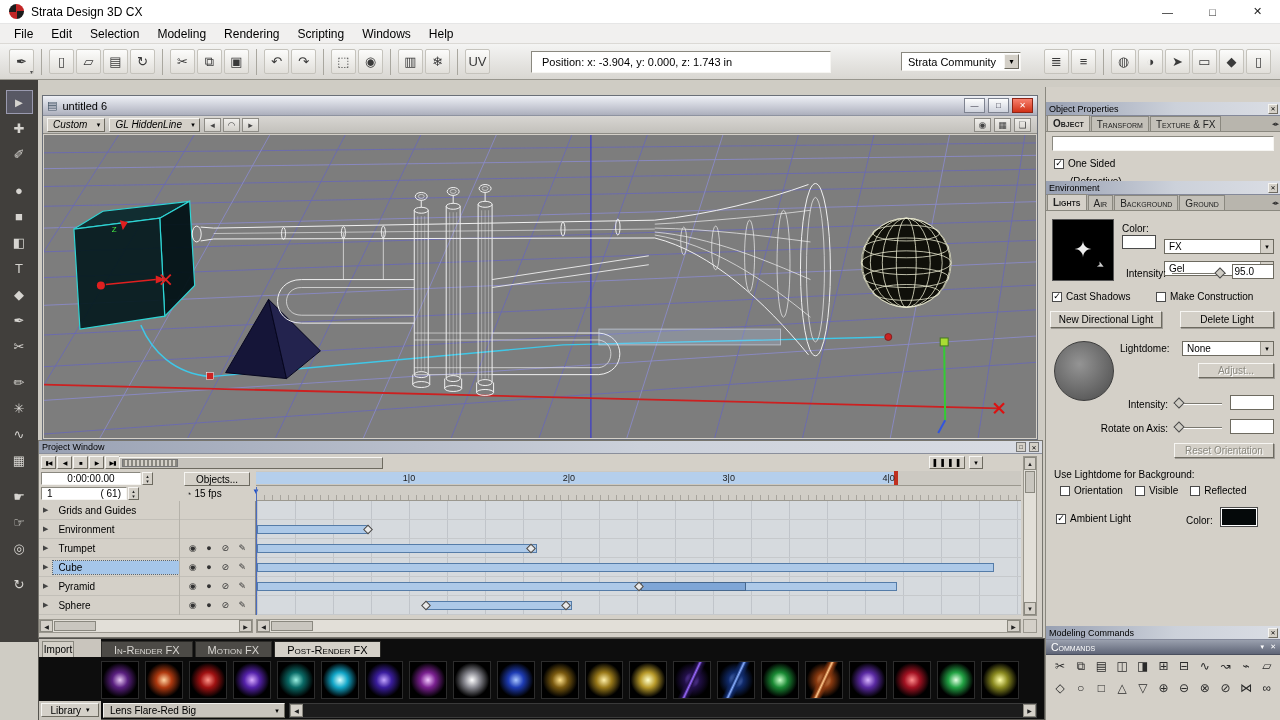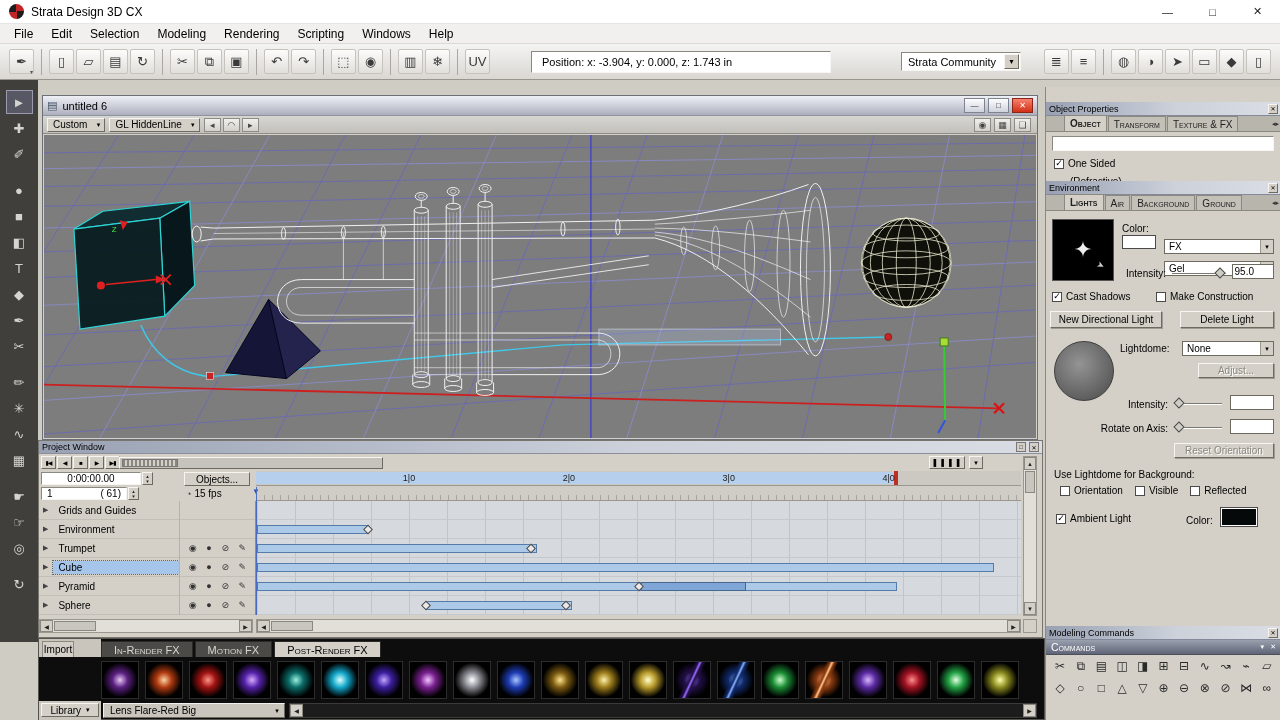--- a/index.html
+++ b/index.html
@@ -30,21 +30,21 @@
 .ltool{width:27px;height:24px;display:flex;align-items:center;justify-content:center;color:#d6d4d0;font-size:13px;margin-bottom:2px;}
 .ltool.sel{background:#585864;border:1px solid #9a9ab0;}
 
 #viewport{position:absolute;left:42px;top:95px;width:996px;height:345px;background:#d4d0c8;border:1px solid #6a6f78;}
 .vp-titlebar{height:20px;background:linear-gradient(#eef0f6,#babdc9 80%,#acafbc);display:flex;align-items:center;padding:0 4px;gap:5px;border-bottom:1px solid #8e93a0;}
 .vp-doc-icon{font-size:11px;color:#445566;}
 .vp-title{font-size:11px;}
 .vp-controls{margin-left:auto;display:flex;gap:3px;}
 .vpbtn{width:21px;height:15px;display:flex;align-items:center;justify-content:center;font-size:8px;background:linear-gradient(#fdfdfd,#cfd3dd);border:1px solid #7e8390;color:#223;}
 .vpbtn.close{background:linear-gradient(#f8816f,#d03016);color:#fff;border-color:#8d2516;}
-.vp-toolbar{height:18px;background:linear-gradient(#d8d6d2,#c2c0bb);display:flex;align-items:center;padding:4px 4px;gap:4px;border-bottom:1px solid #8e8c86;}
+.vp-toolbar{height:18px;background:linear-gradient(#d8d6d2,#c2c0bb);display:flex;align-items:center;padding:4px 4px;gap:4px;border-bottom:1px solid #8e8c86;font-style:italic;}
 .vpdrop{height:14px;display:flex;align-items:center;font-size:10px;}
 .vpdrop .val{padding:0 5px;}
 .vpdrop .da{width:12px;text-align:center;font-size:7px;}
 .vpsb{width:17px;height:14px;display:flex;align-items:center;justify-content:center;font-size:9px;color:#444;background:linear-gradient(#f0efec,#d2d0ca);border:1px solid #8e8c86;}
 .vp-rights{margin-left:auto;display:flex;gap:3px;padding-right:2px;}
 .vp-scene{position:absolute;left:1px;right:1px;top:39px;bottom:1px;background:#7d7d7d;overflow:hidden;}
 .vp-scene svg{display:block;width:100%;height:100%;}
 
 #project{position:absolute;left:38px;top:440px;width:1005px;height:198px;background:#d4d0c8;border:1px solid #77756e;font-size:10px;}
 .pw-title{position:absolute;left:0;top:0;right:0;height:13px;background:linear-gradient(90deg,#99a1b3,#ccd1db 60%,#d9dce3);display:flex;align-items:center;padding:0 3px;font-size:9px;border-bottom:1px solid #8a8f9c;}
@@ -109,21 +109,21 @@
 .namedrop{position:absolute;left:64px;top:64px;width:182px;height:15px;display:flex;align-items:center;font-size:10px;background:#c9c5bd;border:1px solid;border-color:#f0efec #6d6a60 #6d6a60 #f0efec;}
 .namedrop .val{flex:1;padding-left:6px;}
 .namedrop .da{width:14px;text-align:center;font-size:7px;}
 .fxscroll{position:absolute;left:250px;top:64px;width:748px;height:15px;background:#1c1c1c;border:1px solid #3a3a3a;}
 
 #rightcol{position:absolute;left:1045px;top:87px;width:235px;height:633px;background:#d4d0c8;border-left:1px solid #8a887f;}
 .panel{position:absolute;left:0;width:235px;}
 .ph{height:14px;background:linear-gradient(90deg,#98a0b2,#ccd1da 55%,#dadde4);display:flex;align-items:center;padding:0 3px;font-size:9px;border-bottom:1px solid #84899a;}
 .ph .ph-title{flex:1;}
 .phx{width:10px;height:10px;font-size:6px;display:flex;align-items:center;justify-content:center;}
-.ptabs{height:16px;display:flex;align-items:flex-end;background:#b8b5ad;border-bottom:1px solid #8a887f;padding-left:18px;position:relative;}
+.ptabs{height:16px;display:flex;align-items:flex-end;background:#b8b5ad;border-bottom:1px solid #8a887f;padding-left:1px;position:relative;}
 .ptab{height:15px;padding:0 5px;display:flex;align-items:center;font-variant:small-caps;font-size:10px;background:#c3c0b8;border:1px solid #8a887f;border-bottom:none;margin-right:1px;color:#222;white-space:nowrap;}
 .ptab.active{background:#d4d0c8;font-weight:bold;height:16px;}
 .tabspin{position:absolute;right:2px;top:4px;font-size:7px;color:#333;}
 .pcontent{position:relative;background:#d4d0c8;}
 .lab{position:absolute;font-size:10px;white-space:nowrap;}
 .cbrow{position:absolute;display:flex;align-items:center;gap:4px;font-size:10px;white-space:nowrap;}
 .cb{width:10px;height:10px;background:#fff;border:1px solid #4a4a4a;font-size:9px;line-height:9px;display:inline-flex;align-items:center;justify-content:center;flex:0 0 10px;}
 .btn{position:absolute;display:flex;align-items:center;justify-content:center;font-size:10px;background:#d4d0c8;border:1px solid;border-color:#f6f5f2 #6d6a60 #6d6a60 #f6f5f2;box-shadow:1px 1px 0 rgba(0,0,0,0.25);white-space:nowrap;}
 .btn.disabled{color:#8a887f;text-shadow:1px 1px 0 #fff;}
 .drop{position:absolute;display:flex;height:15px;background:#fff;border:1px solid #6d6a60;font-size:10px;}

